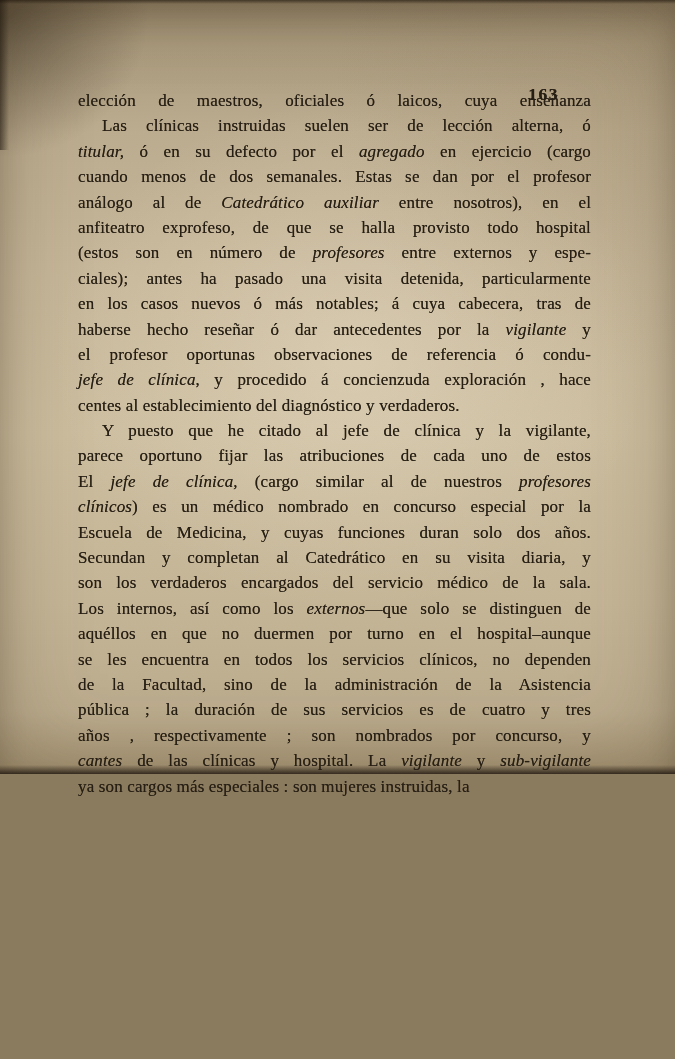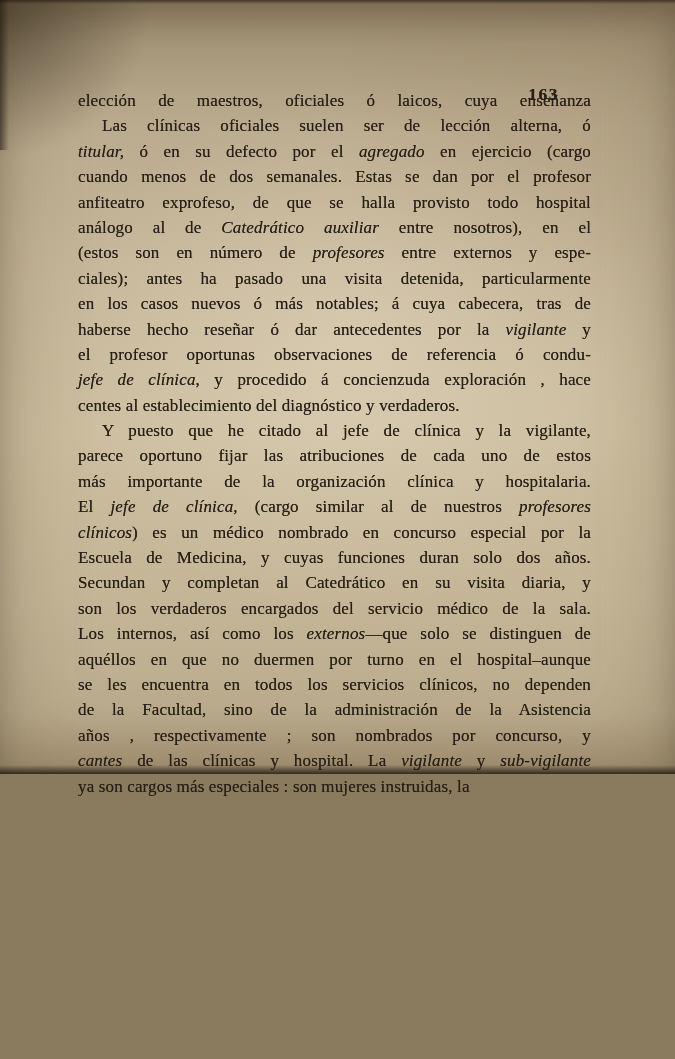--- a/index.html
+++ b/index.html
@@ -75,41 +75,41 @@
 </head>
 <body>
 
 <div class="scan">
   <div class="edge-top"></div>
   <div class="edge-left"></div>
   <div class="edge-bottom"></div>
   <div class="pageno">163</div>
   <div class="text">
       <div class="line"><span class="rm">elección de maestros, oficiales ó laicos, cuya enseñanza</span></div>
-      <div class="line indent"><span class="rm">Las clínicas oficiales suelen ser de lección alterna, ó</span></div>
+      <div class="line indent"><span class="rm">Las clínicas instruidas suelen ser de lección alterna, ó</span></div>
       <div class="line"><span class="it">titular,</span><span class="rm"> ó en su defecto por el </span><span class="it">agregado</span><span class="rm"> en ejercicio (cargo</span></div>
       <div class="line"><span class="rm">cuando menos de dos semanales. Estas se dan por el profesor</span></div>
+      <div class="line"><span class="rm">análogo al de </span><span class="it">Catedrático auxiliar</span><span class="rm"> entre nosotros), en el</span></div>
       <div class="line"><span class="rm">anfiteatro exprofeso, de que se halla provisto todo hospital</span></div>
-      <div class="line"><span class="rm">análogo al de </span><span class="it">Catedrático auxiliar</span><span class="rm"> entre nosotros), en el</span></div>
       <div class="line"><span class="rm">(estos son en número de </span><span class="it">profesores</span><span class="rm"> entre externos y espe-</span></div>
       <div class="line"><span class="rm">ciales); antes ha pasado una visita detenida, particularmente</span></div>
       <div class="line"><span class="rm">en los casos nuevos ó más notables; á cuya cabecera, tras de</span></div>
       <div class="line"><span class="rm">haberse hecho reseñar ó dar antecedentes por la </span><span class="it">vigilante</span><span class="rm"> y</span></div>
       <div class="line"><span class="rm">el profesor oportunas observaciones de referencia ó condu-</span></div>
       <div class="line"><span class="it">jefe de clínica</span><span class="rm">, y procedido á concienzuda exploración , hace</span></div>
       <div class="line para-end"><span class="rm">centes al establecimiento del diagnóstico y verdaderos.</span></div>
       <div class="line indent"><span class="rm">Y puesto que he citado al jefe de clínica y la vigilante,</span></div>
       <div class="line"><span class="rm">parece oportuno fijar las atribuciones de cada uno de estos</span></div>
-      <div class="line"><span class="rm">más importante de la organización clínica y hospitalaria.</span></div>
       <div class="line"><span class="rm">El </span><span class="it">jefe de clínica,</span><span class="rm"> (cargo similar al de nuestros </span><span class="it">profesores</span></div>
       <div class="line"><span class="it">clínicos</span><span class="rm">) es un médico nombrado en concurso especial por la</span></div>
       <div class="line"><span class="rm">Escuela de Medicina, y cuyas funciones duran solo dos años.</span></div>
       <div class="line"><span class="rm">Secundan y completan al Catedrático en su visita diaria, y</span></div>
       <div class="line"><span class="rm">son los verdaderos encargados del servicio médico de la sala.</span></div>
       <div class="line"><span class="rm">Los internos, así como los </span><span class="it">externos</span><span class="rm">—que solo se distinguen de</span></div>
       <div class="line"><span class="rm">aquéllos en que no duermen por turno en el hospital–aunque</span></div>
       <div class="line"><span class="rm">se les encuentra en todos los servicios clínicos, no dependen</span></div>
       <div class="line"><span class="rm">de la Facultad, sino de la administración de la Asistencia</span></div>
+      <div class="line"><span class="rm">pública ; la duración de sus servicios es de cuatro y tres</span></div>
       <div class="line"><span class="rm">años , respectivamente ; son nombrados por concurso, y</span></div>
       <div class="line"><span class="it">cantes</span><span class="rm"> de las clínicas y hospital. La </span><span class="it">vigilante</span><span class="rm"> y </span><span class="it">sub-vigilante</span></div>
       <div class="line para-end"><span class="rm">ya son cargos más especiales :  son mujeres instruidas, la</span></div>
     </div>
 </div>
 
 </body></html>

